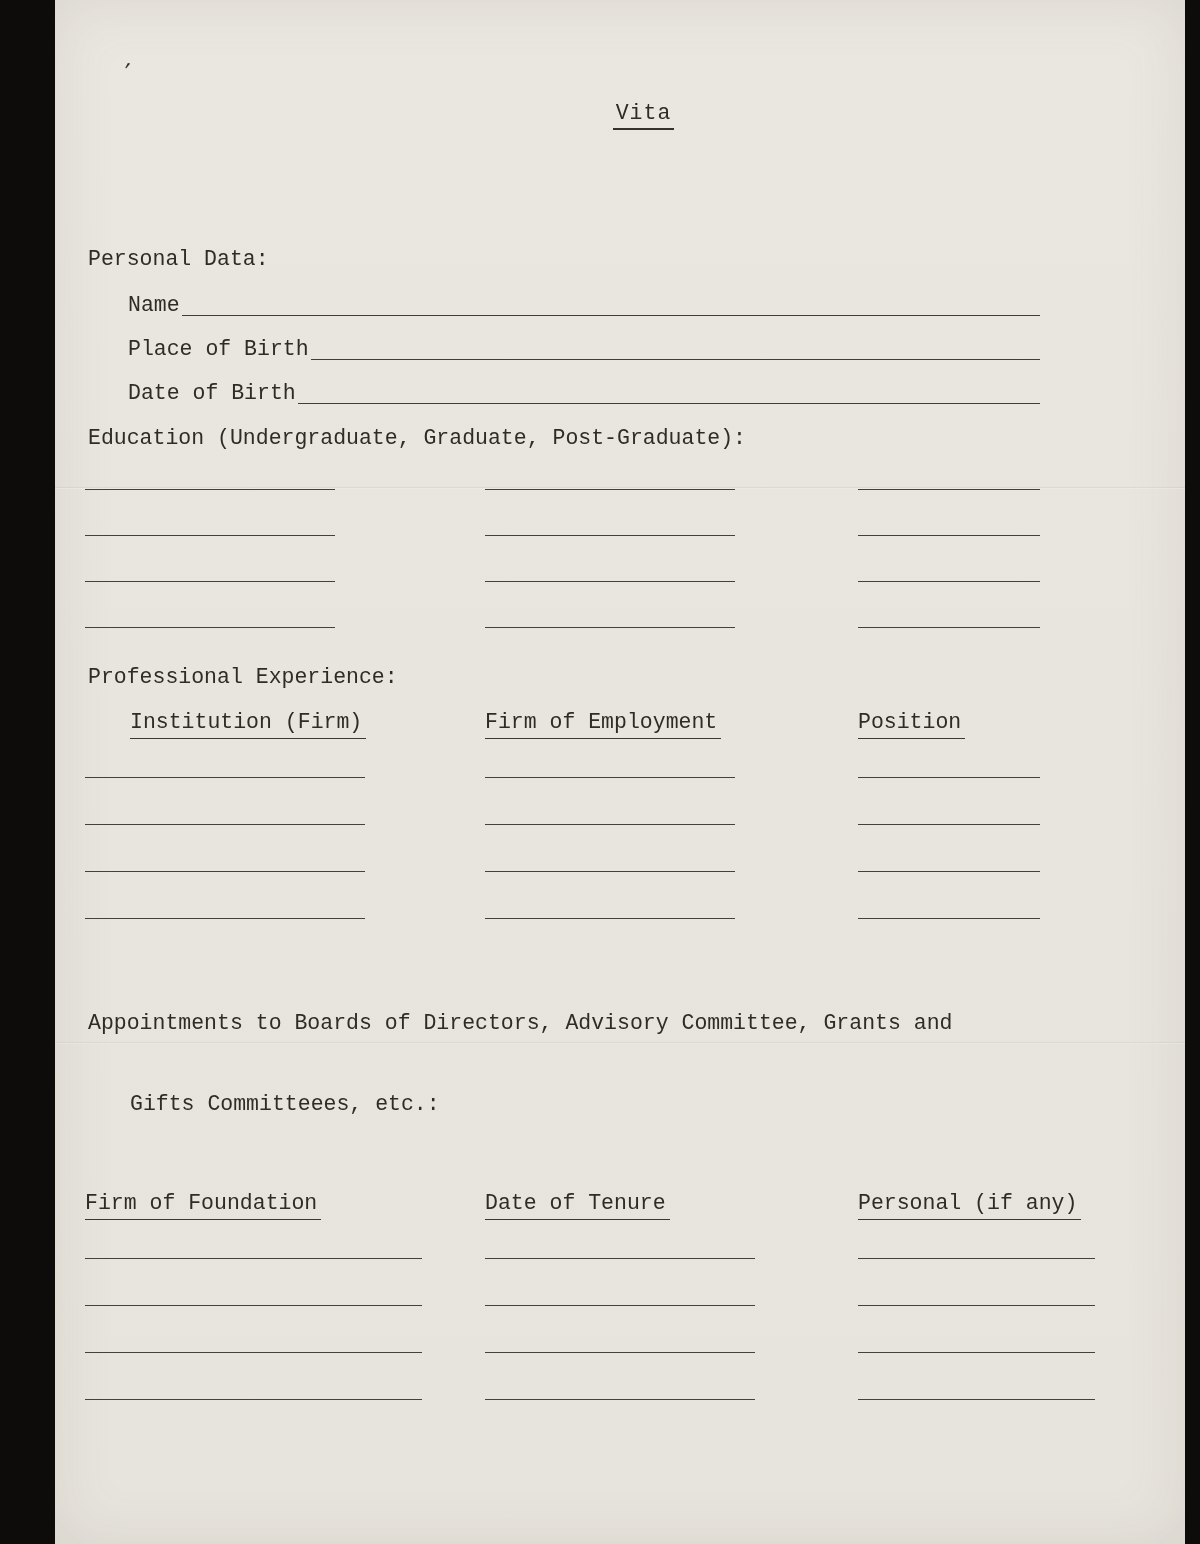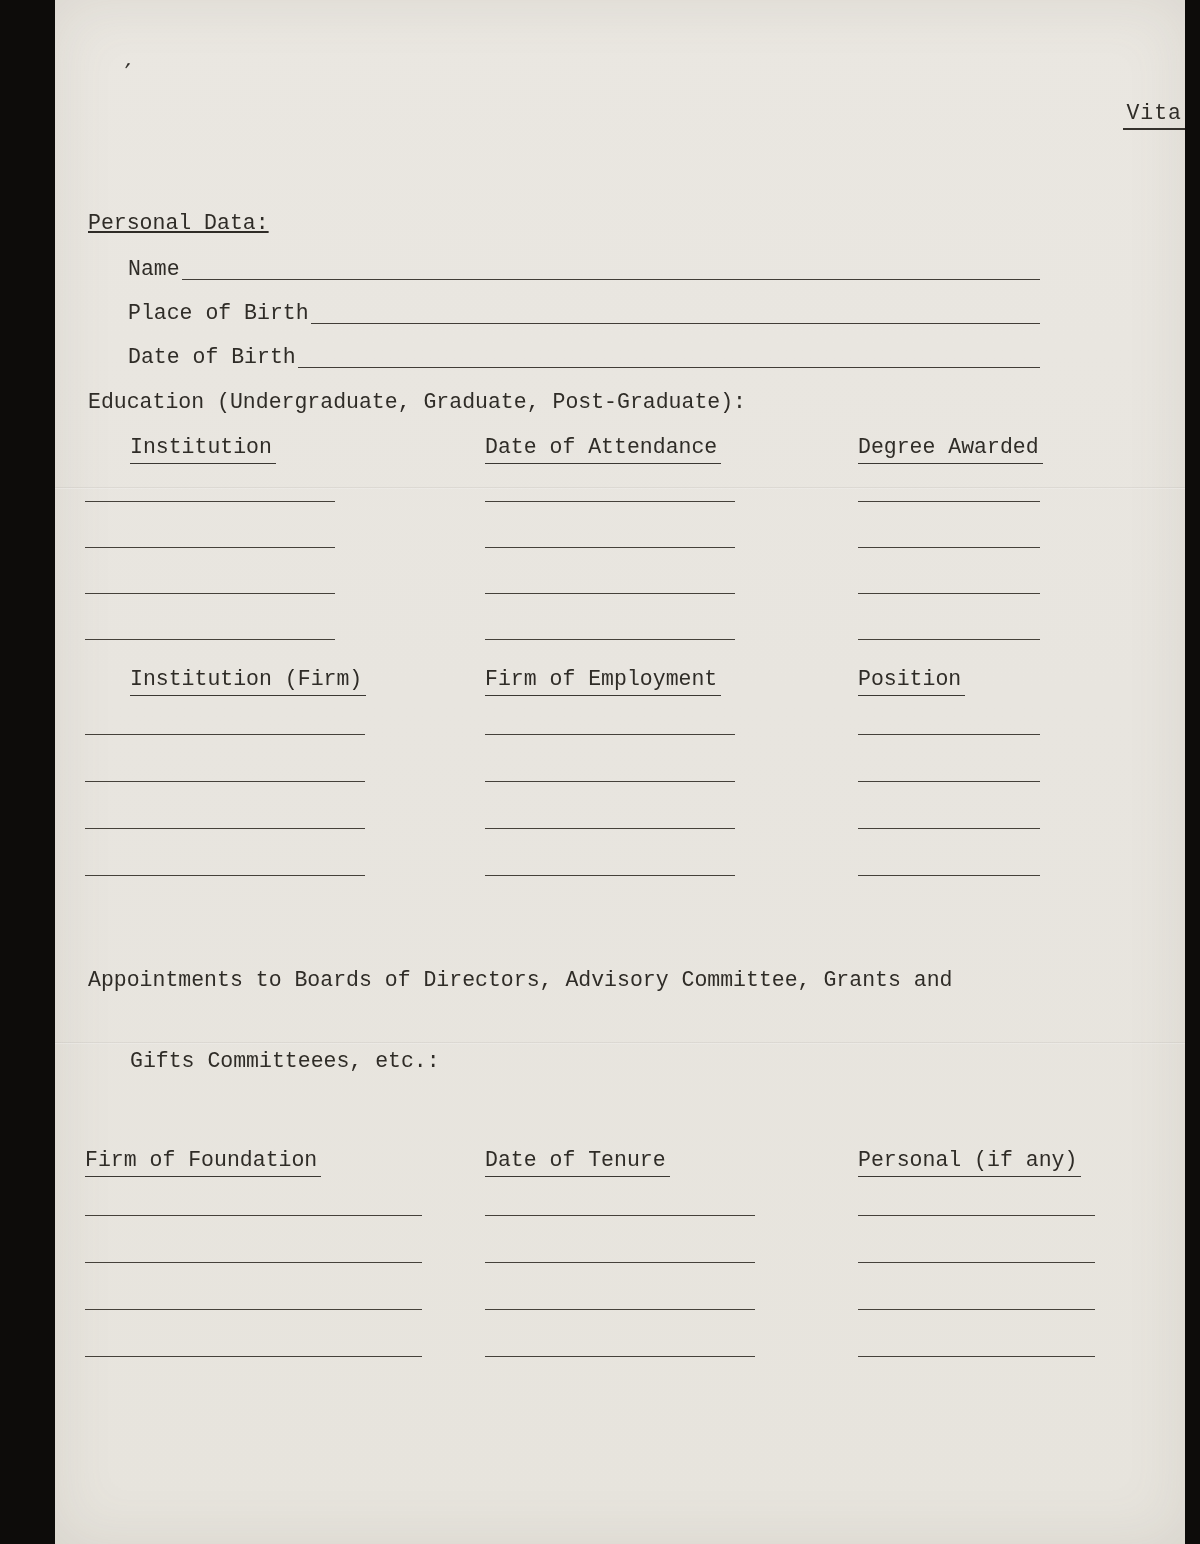--- a/index.html
+++ b/index.html
@@ -18,25 +18,25 @@
     font-size:21.5px;
     line-height:1.25;
     box-shadow:inset 0 0 60px rgba(110,100,85,0.12);
   }
   .fold { position:absolute; left:0; right:0; height:2px;
     background:linear-gradient(180deg, rgba(120,112,100,0.18), rgba(255,255,255,0.5));
     pointer-events:none; }
   .fold.f1 { top:487px; } .fold.f2 { top:1042px; }
   .artifact { position:absolute; left:66px; top:60px; color:#33302b; font-size:18px; transform:rotate(12deg); }
 
-  .title-wrap { padding-top:100px; text-align:right;padding-left:47px; }
+  .title-wrap { padding-top:100px; text-align:center;padding-left:47px; }
   .title-wrap .t { display:inline-block; border-bottom:2px solid #35322d; padding:0 3px 1px 3px; letter-spacing:1px; }
 
   .heading { margin-left:33px; white-space:pre; }
-  .h-personal { margin-top:80px;text-decoration:underline; }
+  .h-personal { margin-top:116px; }
   .h-education { margin-top:18px; }
   .h-experience { margin-top:28px; }
   .h-appointments { margin-top:30px; }
   .h2line { padding-left:42px; }
 
   .fields { margin-top:2px; }
   .field-line {
     margin-left:73px; margin-right:145px;
     height:44px;
     display:flex; align-items:flex-end;
@@ -81,25 +81,20 @@
       <span class="flabel">Place of Birth</span>
       <span class="fill"></span>
     </div>
     <div class="field-line">
       <span class="flabel">Date of Birth</span>
       <span class="fill"></span>
     </div>
   </div>
 
   <div class="heading h-education">Education (Undergraduate, Graduate, Post-Graduate):</div>
-  <div class="cols hrow indent">
-    <span class="ca"><span class="hcell">Institution</span></span>
-    <span class="cb"><span class="hcell">Date of Attendance</span></span>
-    <span class="cc"><span class="hcell">Degree Awarded</span></span>
-  </div>
   <div class="cols trow edu">
     <span class="ca"><span class="line la"></span></span>
     <span class="cb"><span class="line lb"></span></span>
     <span class="cc"><span class="line lc"></span></span>
   </div>
   <div class="cols trow edu">
     <span class="ca"><span class="line la"></span></span>
     <span class="cb"><span class="line lb"></span></span>
     <span class="cc"><span class="line lc"></span></span>
   </div>
@@ -107,20 +102,21 @@
     <span class="ca"><span class="line la"></span></span>
     <span class="cb"><span class="line lb"></span></span>
     <span class="cc"><span class="line lc"></span></span>
   </div>
   <div class="cols trow edu">
     <span class="ca"><span class="line la"></span></span>
     <span class="cb"><span class="line lb"></span></span>
     <span class="cc"><span class="line lc"></span></span>
   </div>
 
+  <div class="heading h-experience">Professional Experience:</div>
   <div class="cols hrow indent">
     <span class="ca"><span class="hcell">Institution (Firm)</span></span>
     <span class="cb"><span class="hcell">Firm of Employment</span></span>
     <span class="cc"><span class="hcell">Position</span></span>
   </div>
   <div class="cols trow tall exp">
     <span class="ca"><span class="line la"></span></span>
     <span class="cb"><span class="line lb"></span></span>
     <span class="cc"><span class="line lc"></span></span>
   </div>

